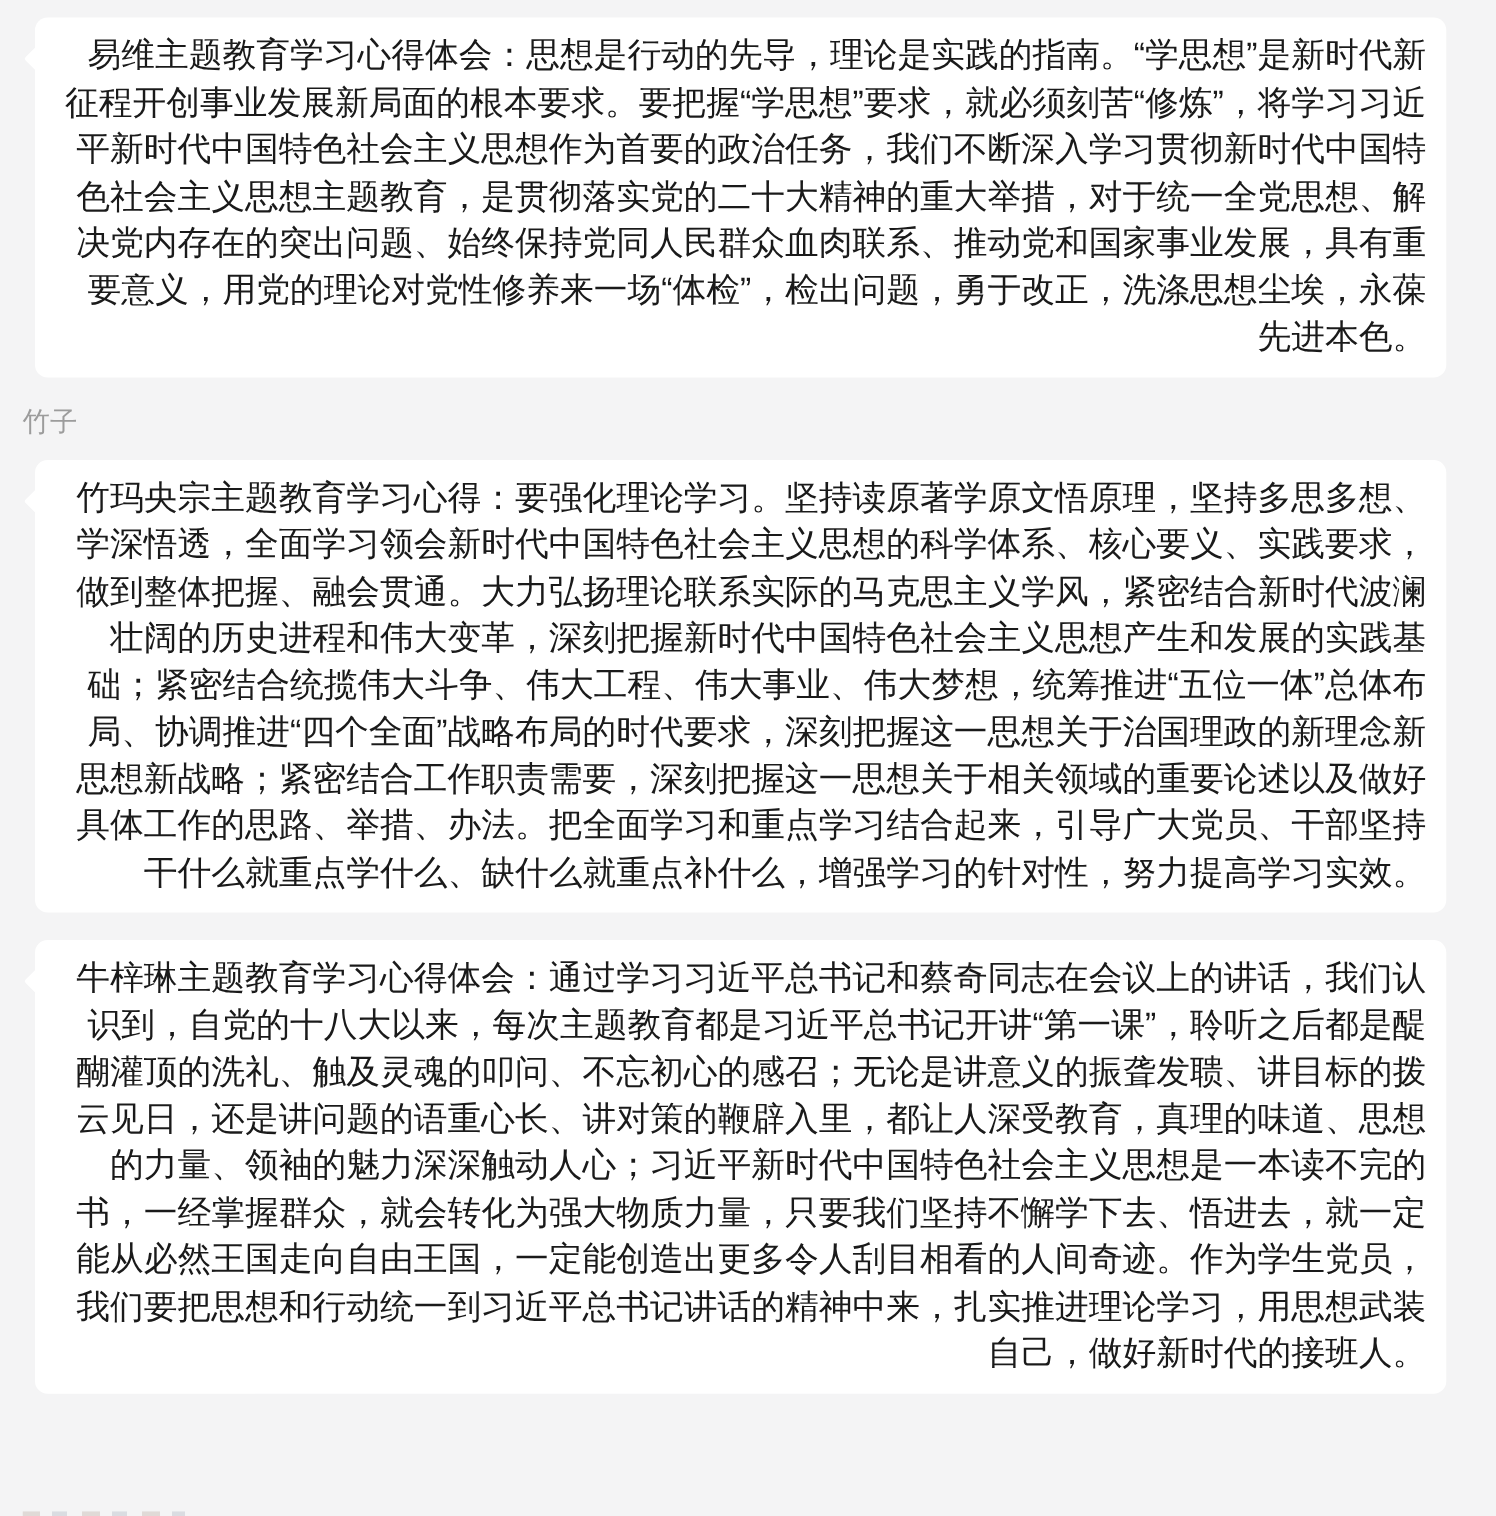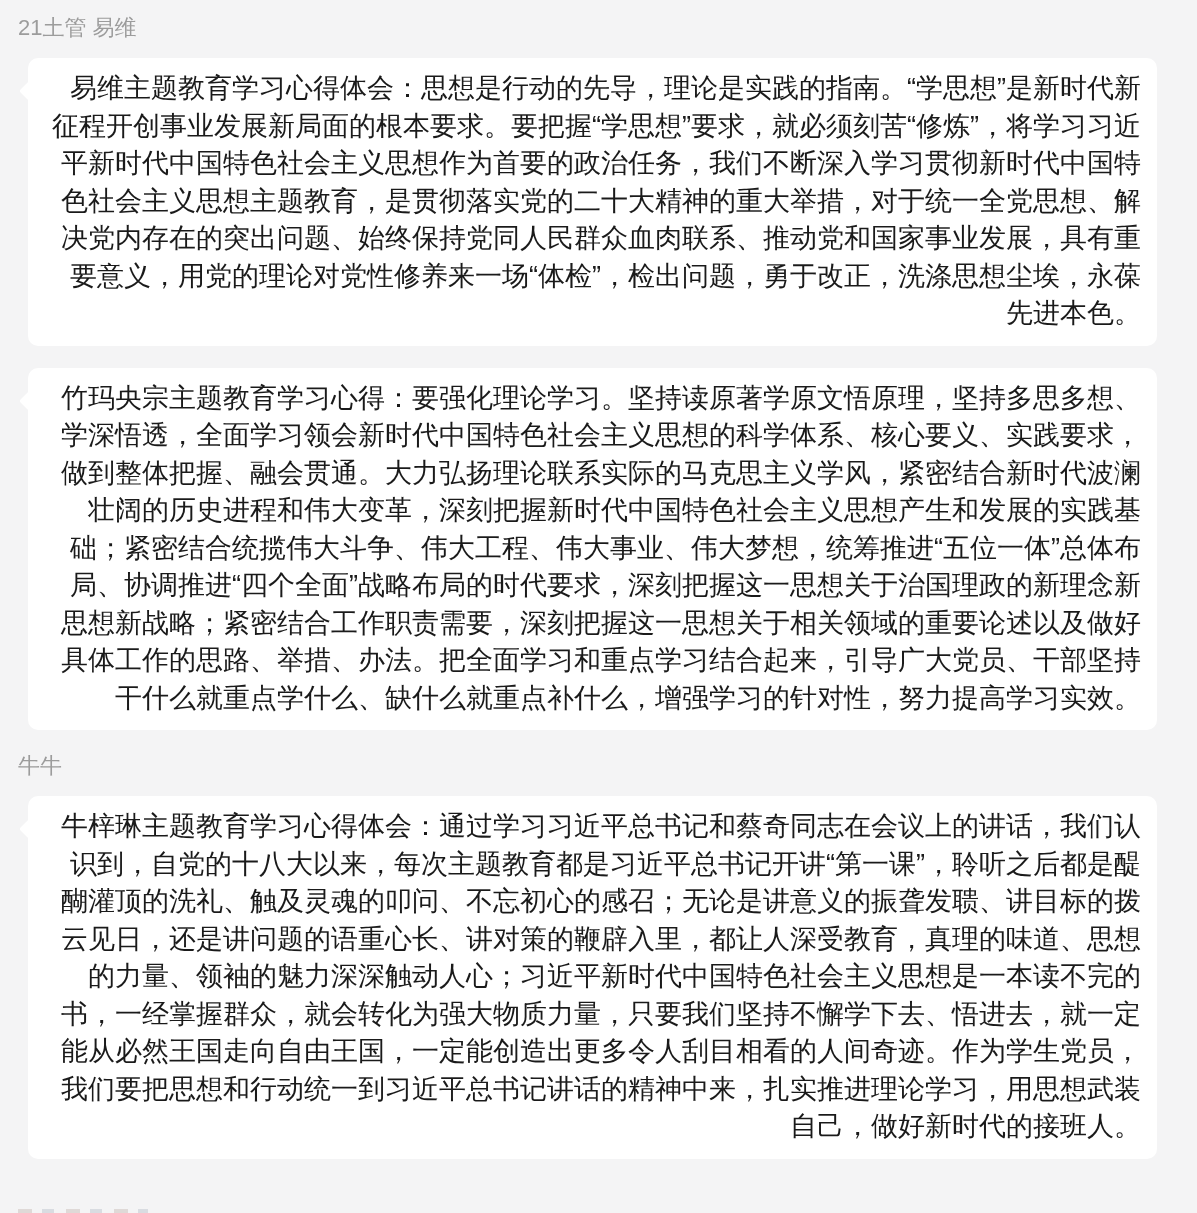--- a/index.html
+++ b/index.html
@@ -71,36 +71,35 @@
       #a9b0bd 24px, #a9b0bd 36px,
       transparent 36px, transparent 48px);
   }
 </style>
 </head>
 <body>
 
 <div class="message-list">
 
   <div class="message">
-    <div class="sender-name">21土管 易维</div>
     <div class="bubble">
       <span class="bubble-tail"></span>
       <div class="bubble-text">易维主题教育学习心得体会：思想是行动的先导，理论是实践的指南。“学思想”是新时代新征程开创事业发展新局面的根本要求。要把握“学思想”要求，就必须刻苦“修炼”，将学习习近平新时代中国特色社会主义思想作为首要的政治任务，我们不断深入学习贯彻新时代中国特色社会主义思想主题教育，是贯彻落实党的二十大精神的重大举措，对于统一全党思想、解决党内存在的突出问题、始终保持党同人民群众血肉联系、推动党和国家事业发展，具有重要意义，用党的理论对党性修养来一场“体检”，检出问题，勇于改正，洗涤思想尘埃，永葆先进本色。</div>
     </div>
   </div>
 
   <div class="message">
+    <div class="sender-name">竹子</div>
     <div class="bubble">
       <span class="bubble-tail"></span>
       <div class="bubble-text">竹玛央宗主题教育学习心得：要强化理论学习。坚持读原著学原文悟原理，坚持多思多想、学深悟透，全面学习领会新时代中国特色社会主义思想的科学体系、核心要义、实践要求，做到整体把握、融会贯通。大力弘扬理论联系实际的马克思主义学风，紧密结合新时代波澜壮阔的历史进程和伟大变革，深刻把握新时代中国特色社会主义思想产生和发展的实践基础；紧密结合统揽伟大斗争、伟大工程、伟大事业、伟大梦想，统筹推进“五位一体”总体布局、协调推进“四个全面”战略布局的时代要求，深刻把握这一思想关于治国理政的新理念新思想新战略；紧密结合工作职责需要，深刻把握这一思想关于相关领域的重要论述以及做好具体工作的思路、举措、办法。把全面学习和重点学习结合起来，引导广大党员、干部坚持干什么就重点学什么、缺什么就重点补什么，增强学习的针对性，努力提高学习实效。</div>
     </div>
   </div>
 
   <div class="message">
-    <div class="sender-name">牛牛</div>
     <div class="bubble">
       <span class="bubble-tail"></span>
       <div class="bubble-text">牛梓琳主题教育学习心得体会：通过学习习近平总书记和蔡奇同志在会议上的讲话，我们认识到，自党的十八大以来，每次主题教育都是习近平总书记开讲“第一课”，聆听之后都是醍醐灌顶的洗礼、触及灵魂的叩问、不忘初心的感召；无论是讲意义的振聋发聩、讲目标的拨云见日，还是讲问题的语重心长、讲对策的鞭辟入里，都让人深受教育，真理的味道、思想的力量、领袖的魅力深深触动人心；习近平新时代中国特色社会主义思想是一本读不完的书，一经掌握群众，就会转化为强大物质力量，只要我们坚持不懈学下去、悟进去，就一定能从必然王国走向自由王国，一定能创造出更多令人刮目相看的人间奇迹。作为学生党员，我们要把思想和行动统一到习近平总书记讲话的精神中来，扎实推进理论学习，用思想武装自己，做好新时代的接班人。</div>
     </div>
   </div>
 
   <div class="next-sender-partial">
     <div class="sliver"></div>
   </div>
 

